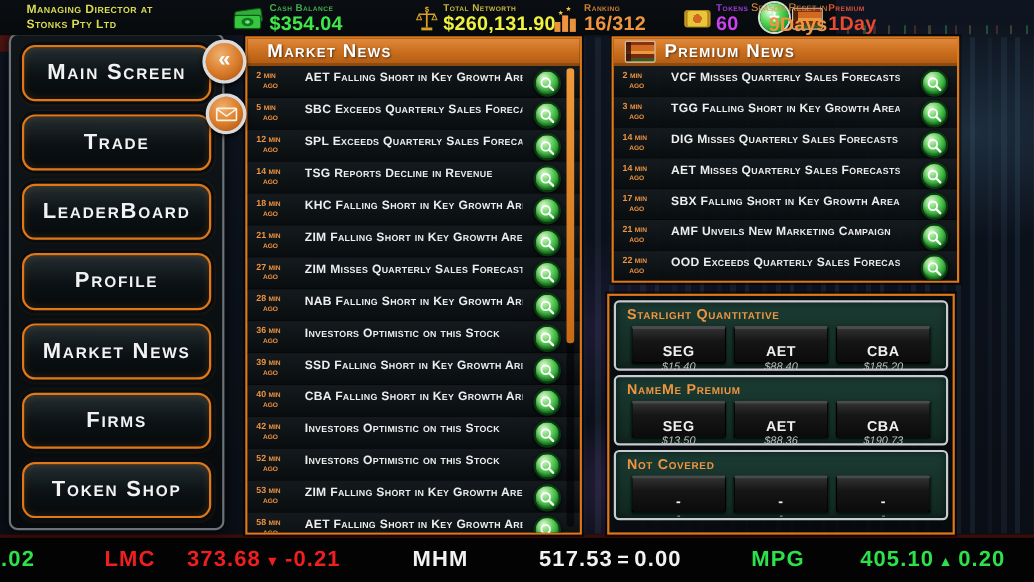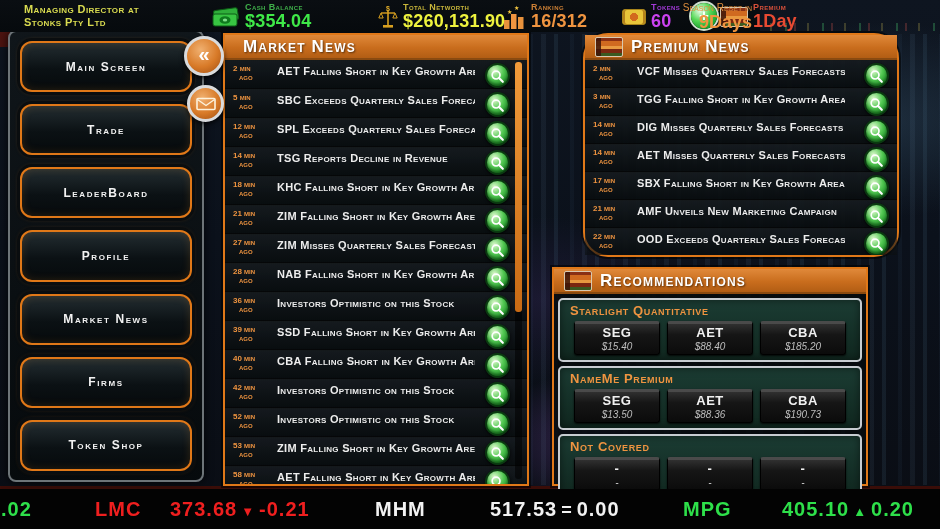--- a/index.html
+++ b/index.html
@@ -61,41 +61,41 @@
       linear-gradient(180deg,#8a3014 0 3px,#d06a20 3px 8px,#e89a40 8px 11px,#7a2810 11px 15px,#3a5a20 15px 20px); }
 
   
   .sidebar { position:absolute; left:8px; top:30px; width:196px; height:452px;
     background:linear-gradient(180deg, rgba(16,22,26,.95), rgba(6,10,12,.96));
     border:2px solid #6d7478; border-radius:8px; z-index:10;
     box-shadow:0 0 10px rgba(0,0,0,.8); padding:9px 10px; display:flex; flex-direction:column; gap:12px; }
   .nav-btn { flex:1; width:100%; cursor:pointer;
     background:linear-gradient(180deg,#232d31 0%,#0b1114 55%,#060a0c 100%);
     border:2px solid #e07818; border-radius:12px; color:#f2f2f2;
-    font-family:"Liberation Sans",sans-serif; font-size:12px; font-weight:bold;
+    font-family:"Liberation Sans",sans-serif; font-size:20px; font-weight:bold;
     font-variant:small-caps; letter-spacing:1.6px;
     box-shadow:0 0 0 3px #0a0d0f, 0 0 5px rgba(232,120,24,.55), inset 0 0 8px rgba(232,140,40,.18); }
   .round-btn { position:absolute; z-index:20; border-radius:50%; cursor:pointer;
     border:3px solid #d9dbdd; box-shadow:0 2px 5px rgba(0,0,0,.8);
     background:radial-gradient(circle at 40% 32%, #f0b070, #d87a28 55%, #a04e12);
     color:#fff; font-weight:bold; display:flex; align-items:center; justify-content:center; }
   .collapse-btn { left:184px; top:36px; width:40px; height:40px; font-size:20px; padding-bottom:3px; }
   .mail-btn { left:187px; top:85px; width:37px; height:37px; }
 
   
   .panel { position:absolute; border:2px solid #e07818; z-index:5;
     background:rgba(6,10,13,0.88); box-shadow:0 0 0 2px rgba(0,0,0,.55); }
   .panel-header { height:25px; display:flex; align-items:center; gap:8px; padding:0 10px;
     background:linear-gradient(180deg,#e0893a 0%,#c96d1d 55%,#b25d14 100%);
     border-bottom:2px solid #8a4a10; }
   .panel-title { color:#fff; font-size:17px; font-weight:bold; font-variant:small-caps;
     letter-spacing:1.2px; text-shadow:1px 1px 2px rgba(0,0,0,.55); }
   .market-news { left:223px; top:33px; width:306px; height:453px; }
   .market-news .panel-title { margin-left:8px; }
-  .premium-news { left:583px; top:33px; width:316px; height:224px;border-radius:25px; }
+  .premium-news { left:556px; top:33px; width:316px; height:224px; }
   .recs { left:552px; top:267px; width:316px; height:219px; }
 
   .rows { overflow:hidden; height:calc(100% - 25px); position:relative; }
   .news-row { position:relative; height:29px;
     background:linear-gradient(180deg, rgba(32,38,43,.55), rgba(10,14,16,.65));
     border-top:1px solid rgba(255,255,255,.05); border-bottom:1px solid rgba(0,0,0,.7); }
   .premium-news .news-row { height:28px; }
   .news-time { position:absolute; left:8px; top:3px; width:44px;
     color:#ef9440; font-size:8px; font-weight:bold; font-variant:small-caps; line-height:9px; }
   .news-time .t2 { display:block; padding-left:6px; }
@@ -116,21 +116,21 @@
 
   
   .rec-body { height:calc(100% - 25px); padding:4px; display:flex; flex-direction:column; gap:4px; }
   .rec-group { flex:1; border:2px solid #c7ccd1; border-radius:5px; padding:2px 10px 5px;
     background:linear-gradient(180deg,#1b3c33 0%,#10271f 100%);
     box-shadow:inset 0 0 8px rgba(0,0,0,.5); }
   .rec-name { color:#ef9440; font-size:13px; font-weight:bold; font-variant:small-caps;
     letter-spacing:.6px; line-height:17px; }
   .rec-cells { display:flex; justify-content:space-between; gap:7px; margin-top:2px; padding:0 4px; }
   .stock-cell { flex:1; height:34px; border-radius:3px; cursor:pointer; border:1px solid #000;
-    border-top:3px solid #4a4a4a; text-align:center; padding-top:1px;
+    border-top:3px solid #4a4a4a; text-align:center; padding-top:13px;
     background:linear-gradient(180deg,#303030 0%,#161616 35%,#0b0b0b 100%);
     box-shadow:0 1px 2px rgba(0,0,0,.8); }
   .stock-ticker { color:#f0f0f0; font-size:13px; font-weight:bold; font-variant:small-caps;
     letter-spacing:.5px; line-height:15px; }
   .stock-price { color:#bdbdbd; font-size:10px; font-style:italic; line-height:13px; }
 
   
   .ticker-line { position:absolute; left:0; top:486px; width:940px; height:3px; background:#3a0d08; }
   .ticker { position:absolute; left:0; top:489px; width:940px; height:40px; background:#030303; z-index:25; }
   .ticker span.t { position:absolute; top:50%; transform:translateY(-50%);
@@ -572,24 +572,20 @@
             <svg width="17" height="17" viewBox="0 0 24 24">
               <circle cx="10" cy="10" r="5.5" fill="none" stroke="#fff" stroke-width="2.4"></circle>
               <line x1="14.2" y1="14.2" x2="19.5" y2="19.5" stroke="#fff" stroke-width="3" stroke-linecap="round"></line>
             </svg>
           </button>
         </div>
       </div>
   </section>
 
   <section class="panel recs">
-    <div class="panel-header">
-      <div class="mini-logo"></div>
-      <span class="panel-title">Recommendations</span>
-    </div>
     <div class="rec-body">
 
       <div class="rec-group">
         <div class="rec-name">Starlight Quantitative</div>
         <div class="rec-cells">
           <div class="stock-cell">
             <div class="stock-ticker">SEG</div>
             <div class="stock-price">$15.40</div>
           </div>
           <div class="stock-cell">

